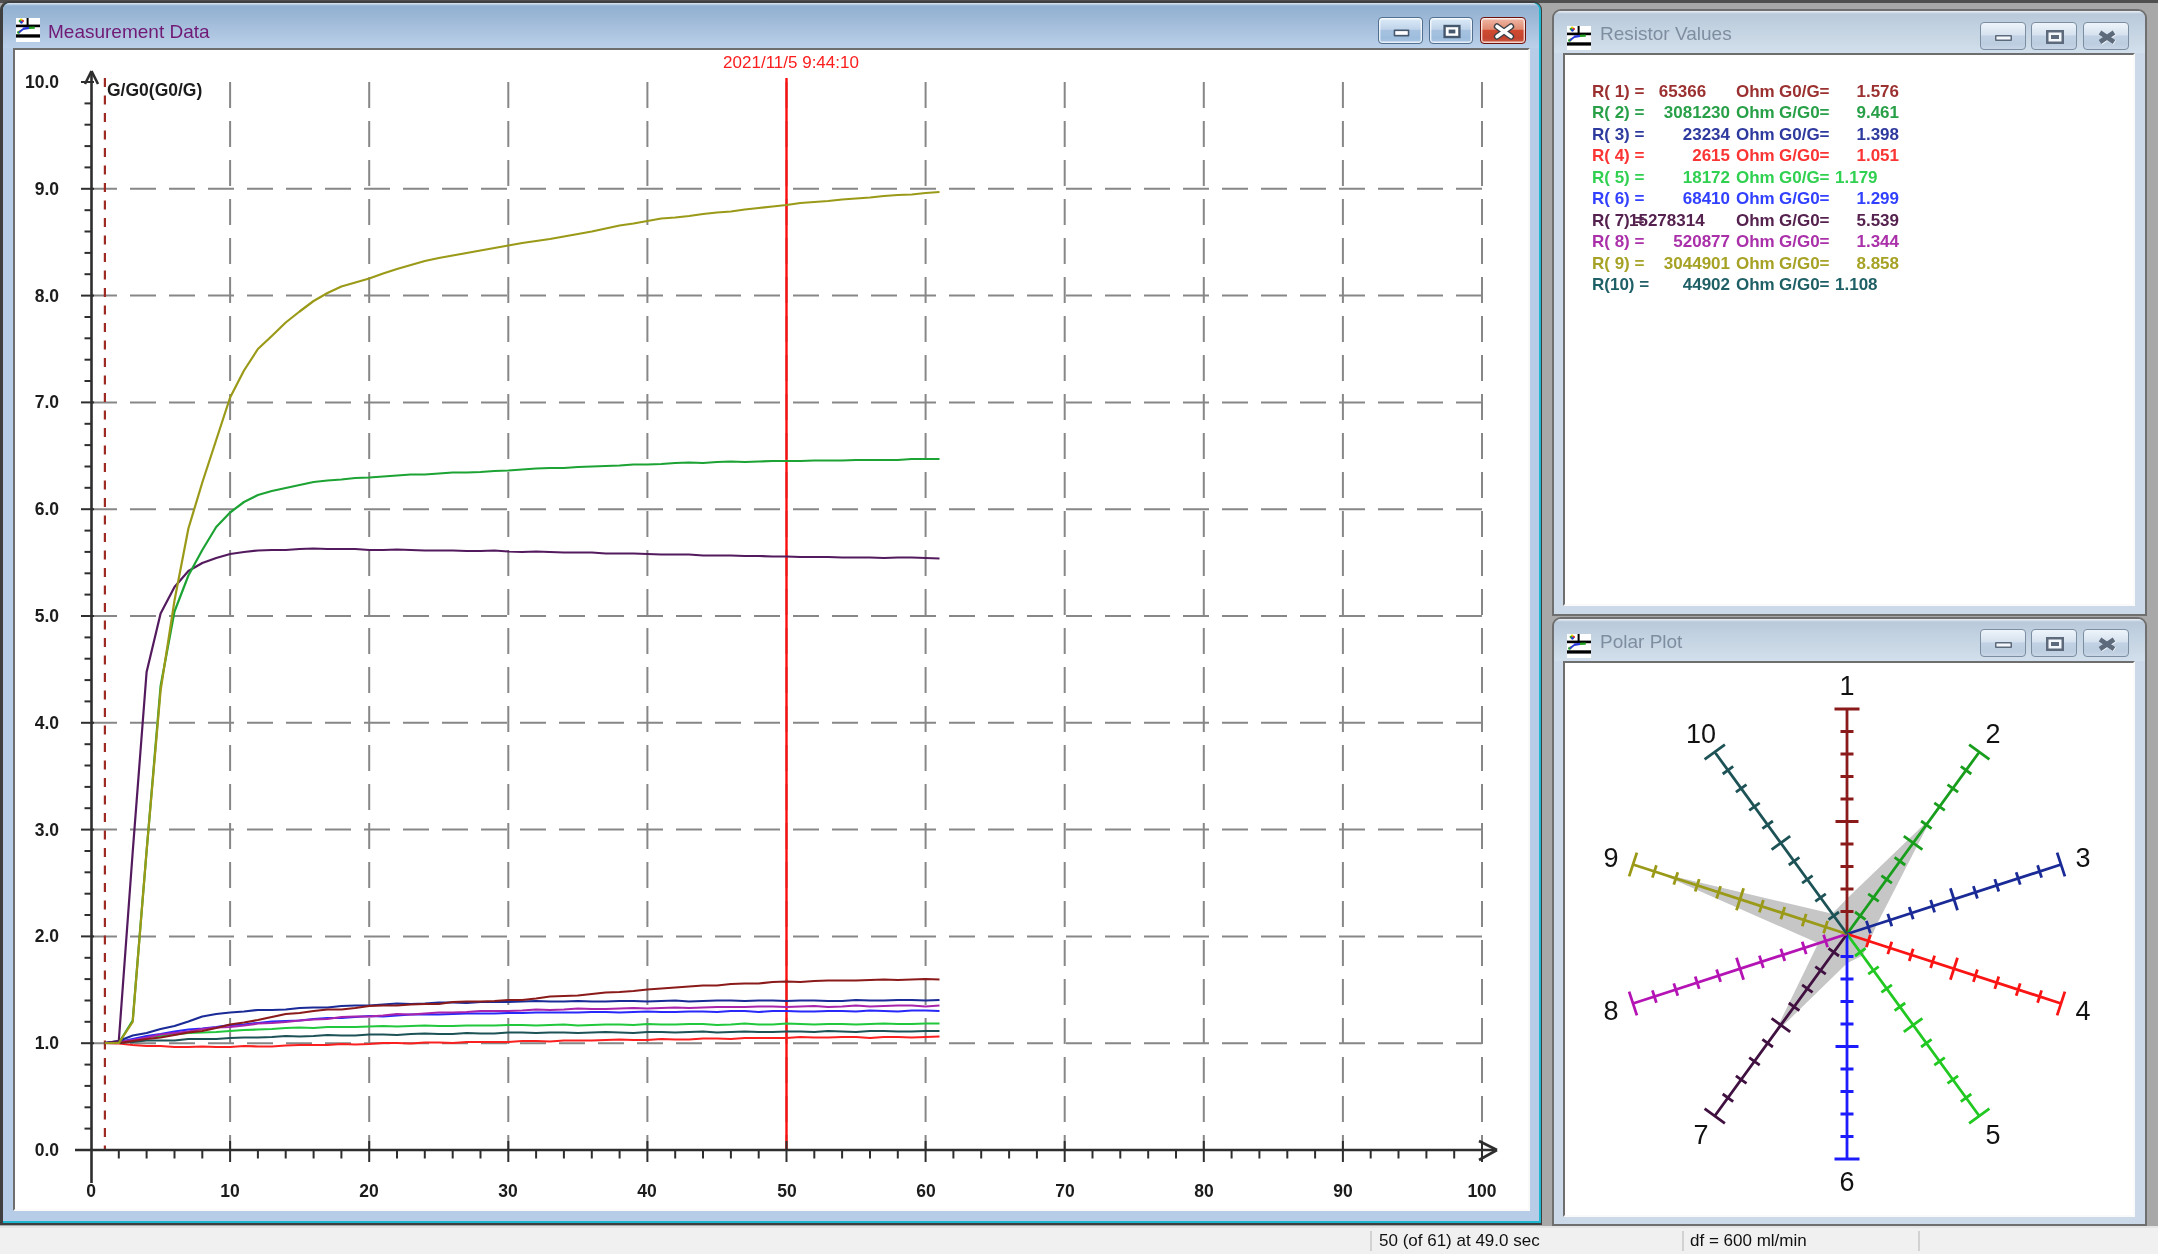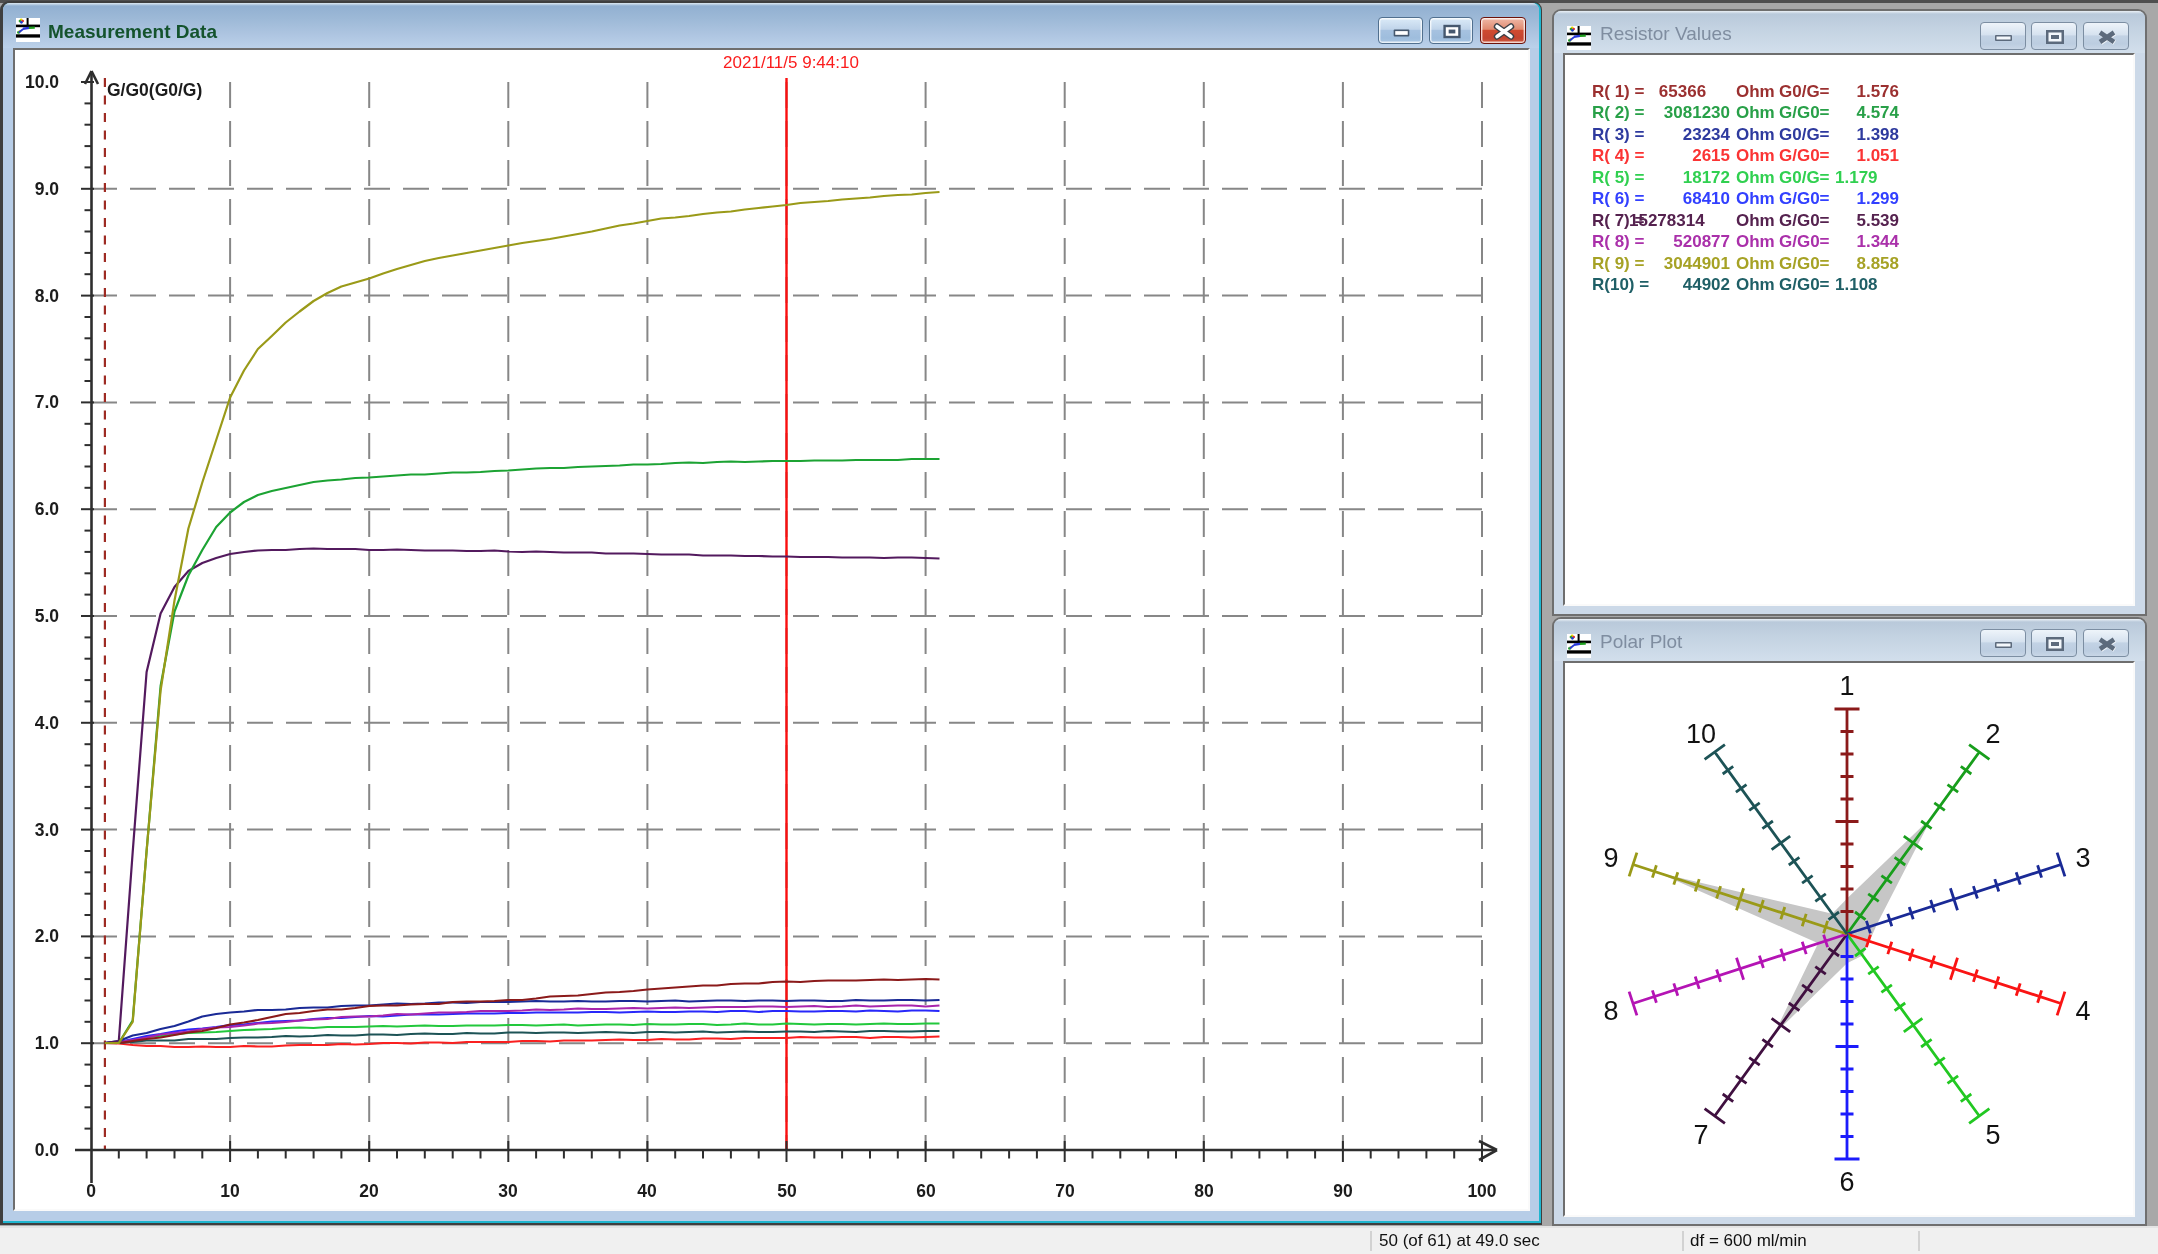--- a/index.html
+++ b/index.html
@@ -1,19 +1,19 @@
 <!DOCTYPE html>
 <html><head><meta charset="utf-8">
 <style>
 * { margin:0; padding:0; box-sizing:border-box; }
 html,body { width:2158px; height:1254px; overflow:hidden; background:#a8a8a8;
   font-family:"Liberation Sans", sans-serif; }
 .abs { position:absolute; }
 .rrow { position:absolute; left:0; width:568px; height:21px; font-size:17px; font-weight:bold; }
-.ttl-a { font-size:19px; color:#14532d;font-weight:bold; }
+.ttl-a { font-size:19px; color:#701a75; }
 .ttl-i { font-size:19px; color:#7f8da0; }
 </style></head>
 <body>
 <div class="abs" style="left:0;top:0;width:2158px;height:3px;background:#4f4f4f"></div>
 
 <div class="abs" style="left:1;top:1px;width:1542px;height:1224px;background:#3f3f3f;border-radius:9px 9px 0 0"></div>
 <div class="abs" style="left:3px;top:3px;width:1538px;height:1220px;background:#1fb6cf;border-radius:7px 7px 0 0"></div>
 <div class="abs" style="left:3px;top:3px;width:1536px;height:1218px;background:#b7cde7;border-radius:7px 7px 0 0"></div>
 <div class="abs" style="left:3px;top:3px;width:1536px;height:45px;border-radius:7px 7px 0 0;
   background:linear-gradient(180deg,#dde9f3 0px,#92b0d1 3px,#9db9d7 35%,#aec5e1 70%,#bbd1ea 100%)"></div>
@@ -259,21 +259,21 @@
       <span style="position:absolute;left:70px;width:95px;text-align:center">65366</span>
       <span style="position:absolute;left:171px">Ohm</span>
       <span style="position:absolute;left:214px">G0/G=</span>
       <span style="position:absolute;left:270px;width:64px;text-align:right">1.576</span>
     </div>
 <div class="rrow" style="top:48.0px;color:#28a048">
       <span style="position:absolute;left:27px">R(&nbsp;2)&nbsp;=</span>
       <span style="position:absolute;left:70px;width:95px;text-align:right">3081230</span>
       <span style="position:absolute;left:171px">Ohm</span>
       <span style="position:absolute;left:214px">G/G0=</span>
-      <span style="position:absolute;left:270px;width:64px;text-align:right">4.574</span>
+      <span style="position:absolute;left:270px;width:64px;text-align:right">9.461</span>
     </div>
 <div class="rrow" style="top:69.5px;color:#2e3a9e">
       <span style="position:absolute;left:27px">R(&nbsp;3)&nbsp;=</span>
       <span style="position:absolute;left:70px;width:95px;text-align:right">23234</span>
       <span style="position:absolute;left:171px">Ohm</span>
       <span style="position:absolute;left:214px">G0/G=</span>
       <span style="position:absolute;left:270px;width:64px;text-align:right">1.398</span>
     </div>
 <div class="rrow" style="top:91.0px;color:#fb3434">
       <span style="position:absolute;left:27px">R(&nbsp;4)&nbsp;=</span>

